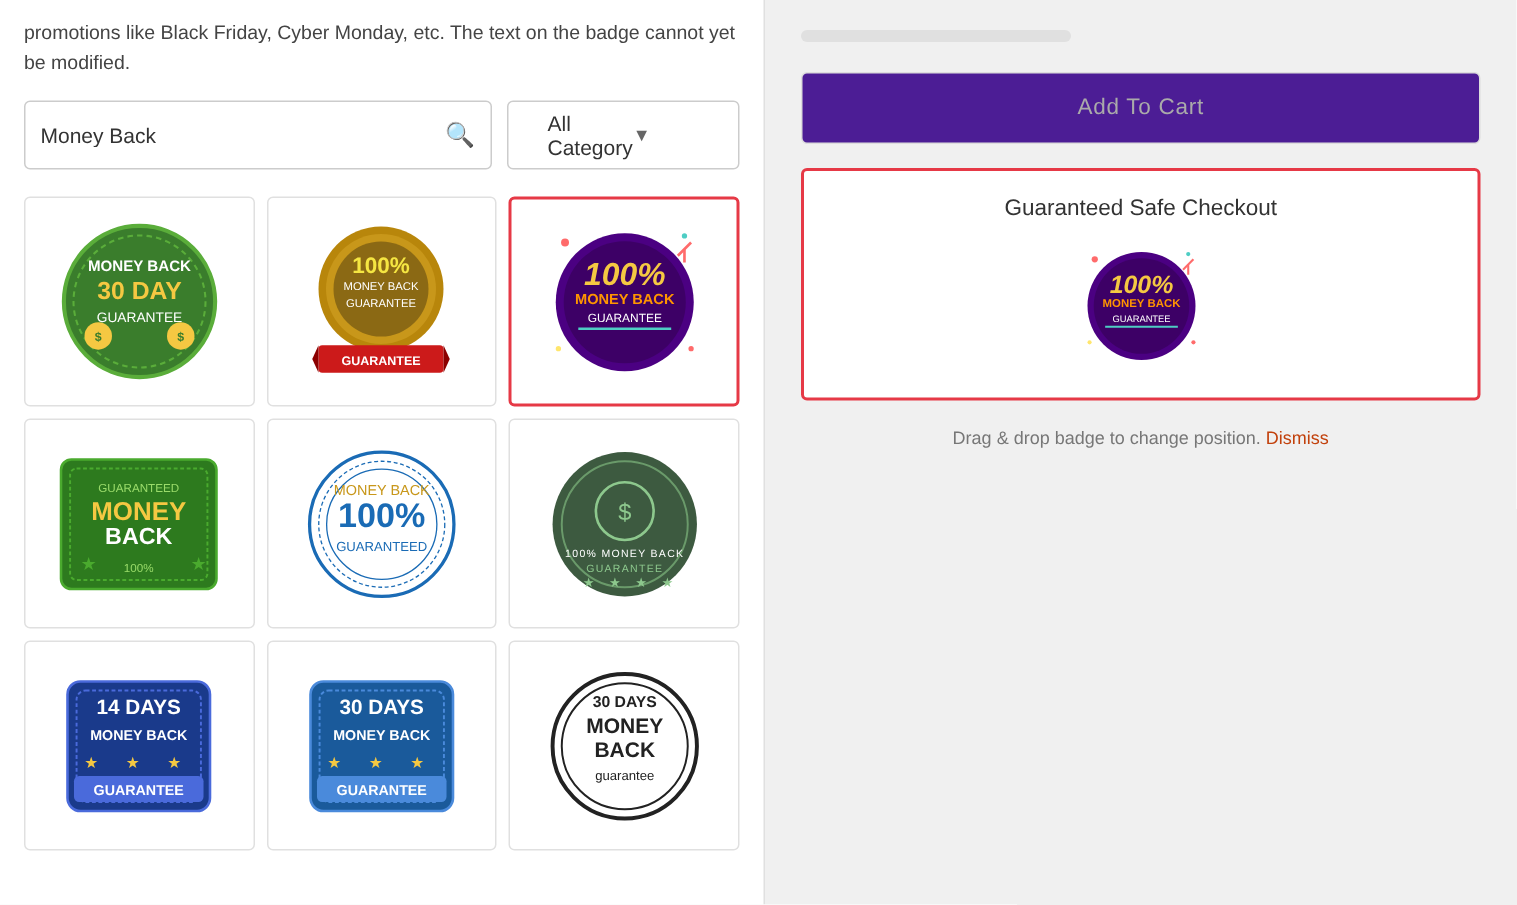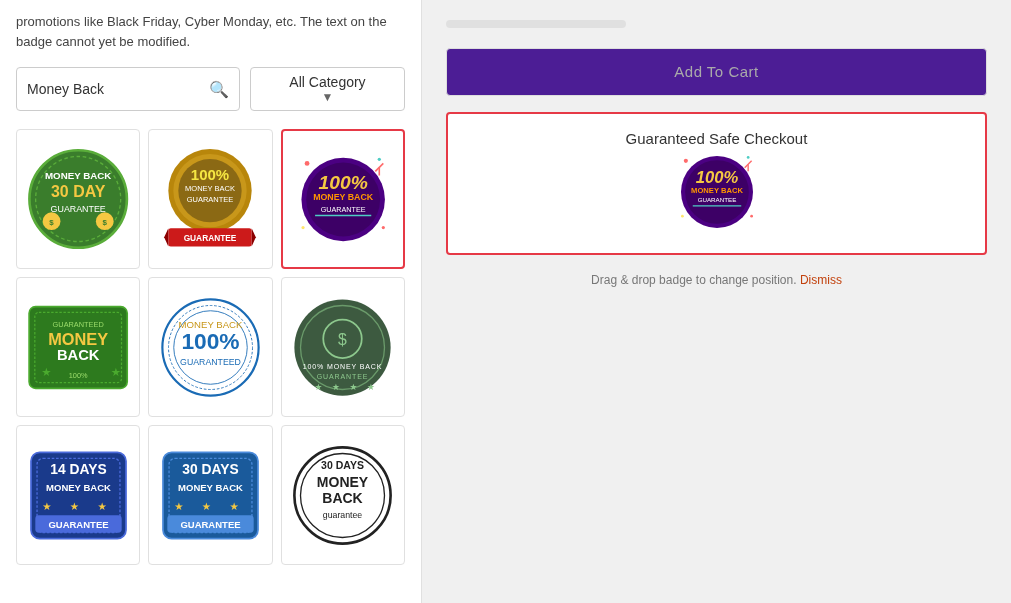--- a/index.html
+++ b/index.html
@@ -7,21 +7,21 @@
       font-family: -apple-system, BlinkMacSystemFont, 'Segoe UI', sans-serif;
       background: #f8f8f8;
       display: flex;
       width: 1011px;
       min-height: 603px;
       overflow: hidden;
     }
 
     
     .left-panel {
-      width: 422px;
+      width: 510px;
       background: #fff;
       padding: 0 16px 16px 16px;
       border-right: 1px solid #e0e0e0;
       overflow-y: auto;
     }
 
     .notice-text {
       font-size: 13px;
       color: #444;
       line-height: 1.5;
@@ -56,27 +56,26 @@
       color: #666;
       font-size: 16px;
       cursor: pointer;
     }
 
     .category-select {
       display: flex;
       align-items: center;
       border: 1px solid #ccc;
       border-radius: 4px;
-      padding: 6px 10px;
+      padding: 6px 26px;
       background: #fff;
       min-width: 155px;
       cursor: pointer;
       font-size: 14px;
       color: #333;
-      flex-direction: column;
     }
 
     .category-select span {
       flex: 1;
     }
 
     .category-select .chevron {
       font-size: 12px;
       color: #666;
     }
@@ -140,20 +139,21 @@
     }
 
     .checkout-section {
       background: #fff;
       border: 2px solid #e63946;
       border-radius: 4px;
       padding: 16px 20px;
       display: flex;
       flex-direction: column;
       align-items: center;
+      gap: 12px;
     }
 
     .checkout-title {
       font-size: 15px;
       color: #333;
       font-weight: 500;
     }
 
     .checkout-badge {
       width: 90px;

